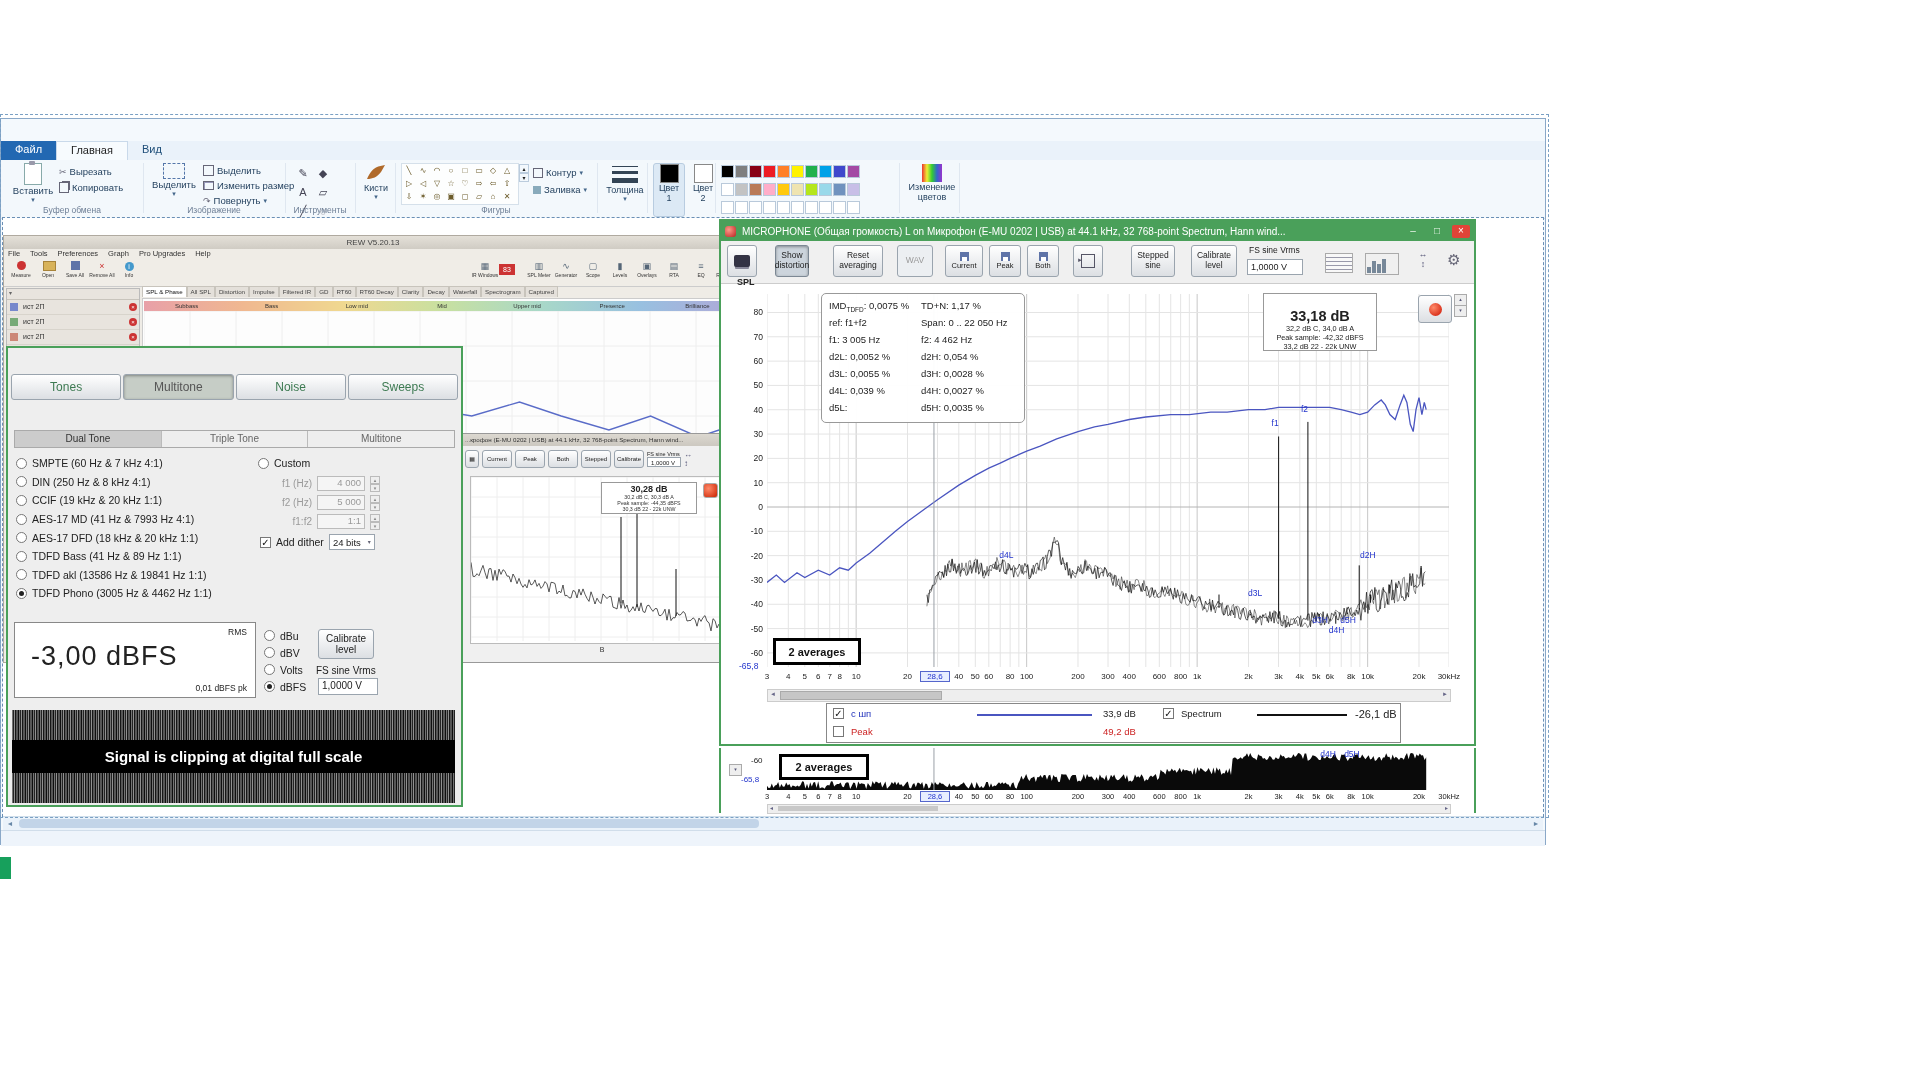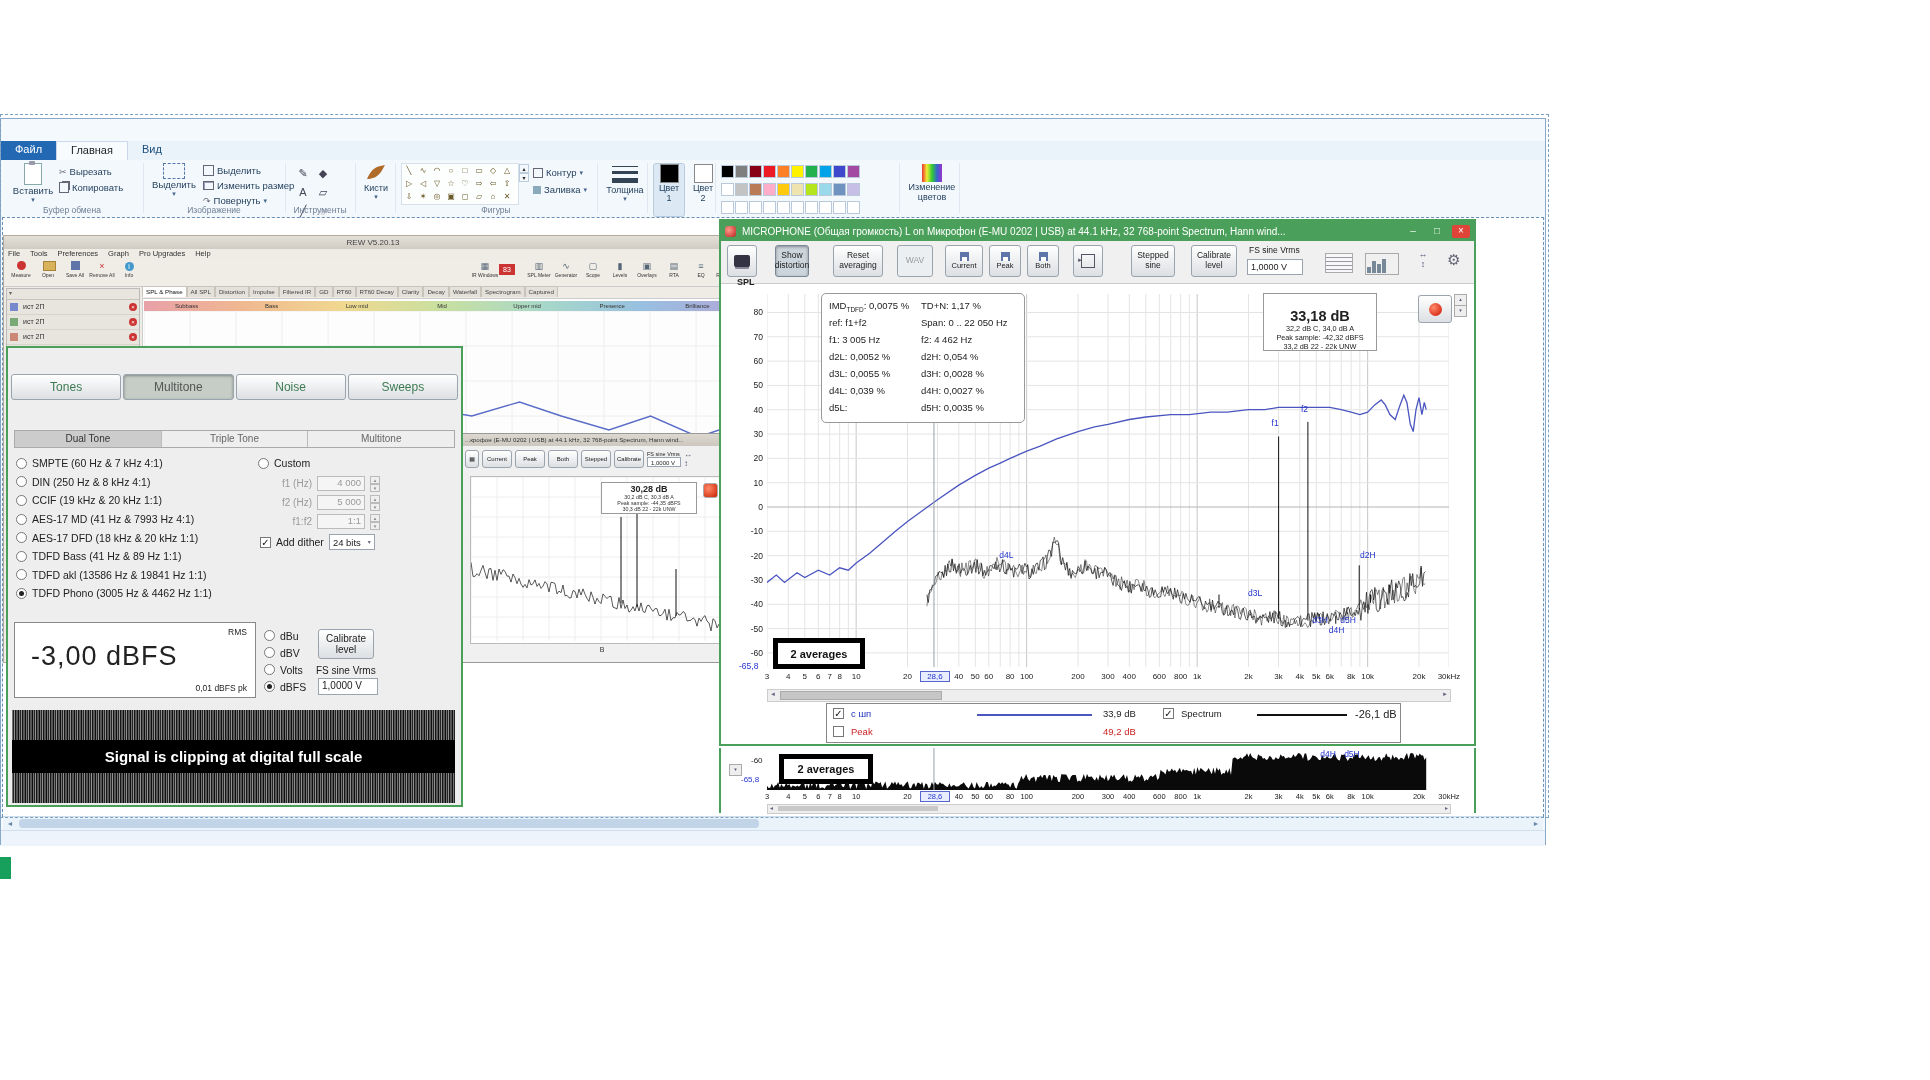--- a/index.html
+++ b/index.html
@@ -95,21 +95,21 @@
               font-size:6.2px;color:#333;line-height:12px;padding-left:3px;box-sizing:border-box;}
   #mini-toolbar{position:absolute;left:0;top:12px;width:100%;height:26px;display:flex;gap:3px;align-items:center;padding:0 3px;box-sizing:border-box;}
   #mini-toolbar .btn3d{height:18px;font-size:6px;line-height:1.1;padding:0 2px;}
   #mini-plot{position:absolute;left:8px;top:42px;width:264px;height:166px;background:#fff;border:1px solid #bbb;}
   #mini-info{position:absolute;left:130px;top:5px;width:94px;background:#fff;border:1px solid #999;text-align:center;padding:1px 0;}
   #mini-info .v{font-size:9px;font-weight:bold;}
   #mini-info .s{font-size:5.3px;color:#333;}
 
   
   #strip{position:absolute;left:716px;top:530px;width:757px;height:65px;background:#fff;border-left:2px solid #4aa05a;border-right:2px solid #4aa05a;box-sizing:border-box;z-index:2;}
-  .avgbox{border:5px solid #000000;background:#fff;font-size:11px;font-weight:bold;display:flex;align-items:center;justify-content:center;color:#111;}
+  .avgbox{border:3px solid #000000;background:#fff;font-size:11px;font-weight:bold;display:flex;align-items:center;justify-content:center;color:#111;}
 
   
   #gen{position:absolute;left:3px;top:128px;width:457px;height:461px;background:#eee;border:2px solid #4aa05a;box-sizing:border-box;z-index:3;}
   #gen-titlebar{position:absolute;left:0;top:0;width:100%;height:22px;}
   #gen-title{position:absolute;left:0;right:70px;top:4px;text-align:center;font-size:11.5px;color:#fff;}
   #gen-tabs{position:absolute;left:3px;top:26px;width:447px;height:26px;display:flex;gap:2px;}
   #gen-tabs>div{flex:1;font-size:12px;color:#3d7a52;}
   #gen-tabs>div.active{background:#c6cdc6;box-shadow:inset 0 1px 3px rgba(0,0,0,.35);color:#555;}
   #gen-subtabs{position:absolute;left:6px;top:82px;width:441px;height:18px;display:flex;border:1px solid #aaa;box-sizing:border-box;}
   #gen-subtabs>div{flex:1;font-size:10px;color:#666;text-align:center;line-height:16px;background:#eee;border-right:1px solid #bbb;}

